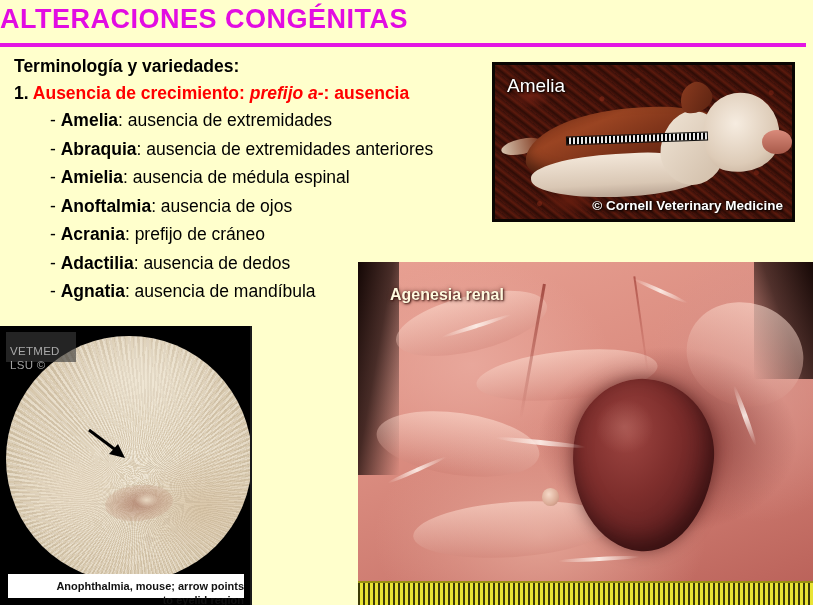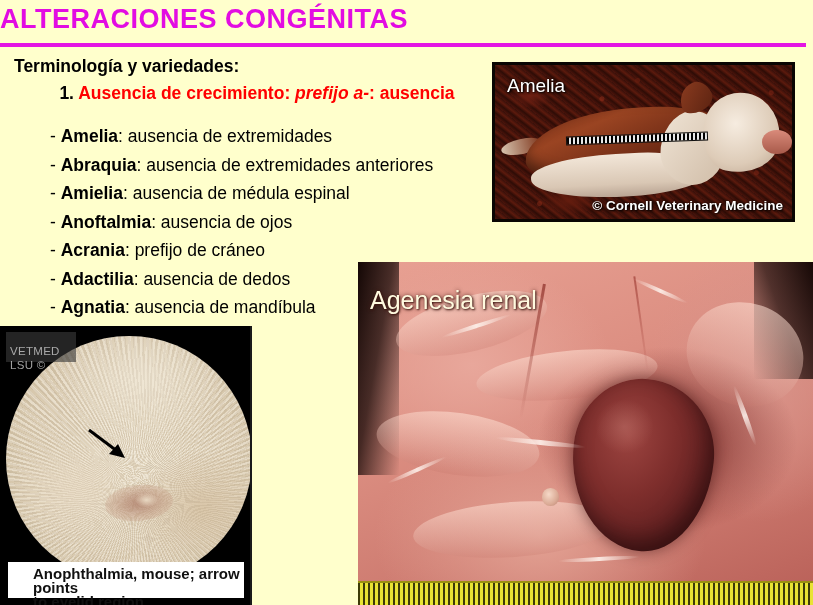--- a/index.html
+++ b/index.html
@@ -50,21 +50,21 @@
     top: 58px;
     width: 486px;
     font-size: 17.5px;
     color: #000;
   }
   .line {
     white-space: nowrap;
     line-height: 1.0;
   }
   .l-head   { font-weight: bold; margin-bottom: 9px; }
-  .l-num    { color: #ff0000; font-weight: bold; margin-bottom: 26px; text-align: center; }
+  .l-num    { color: #ff0000; font-weight: bold; margin-bottom: 10px; }
   .l-num .num { color: #000; }
   .l-num .ital { font-style: italic; }
   .l-item {
     margin-left: 36px;
     margin-bottom: 11px;
   }
   .l-item b { font-weight: bold; }
   .l-item .rest { font-weight: normal; }
 
   
@@ -298,24 +298,24 @@
     position: absolute;
     left: 0;
     bottom: 0;
     width: 100%;
     height: 22px;
     background:
       repeating-linear-gradient(90deg, #3c3a08 0 2px, #e9e334 2px 5px);
     border-top: 2px solid #9a9010;
   }
   #renal-label {
-    left: 12px;
+    left: 32px;
     top: 24px;
-    font-size: 25px;
-    font-weight: normal;
+    font-size: 16px;
+    font-weight: bold;
     color: #fffadf;
     text-shadow: 1px 1px 2px rgba(60,20,15,.95), 0 0 4px rgba(60,20,15,.8);
   }
 
   
   #anoph-photo {
     left: 0px;
     top: 326px;
     width: 252px;
     height: 279px;
@@ -391,28 +391,29 @@
     line-height: 14px;
     padding: 12px 4px;
     box-sizing: border-box;
     letter-spacing: .3px;
   }
   #anoph-caption {
     position: absolute;
     left: 8px;
     bottom: 7px;
     width: 236px;
-    height: 36px;
+    height: 24px;
     background: #ffffff;
     color: #111;
-    font-size: 15px;
+    font-size: 11px;
     font-weight: bold;
     line-height: 14px;
     padding: 5px 0 0 25px;
     box-sizing: border-box;
+    text-align: right;
   }
 </style>
 </head>
 <body>
 
 <div id="slide">
 
   <div id="title">ALTERACIONES CONGÉNITAS</div>
   <div id="title-rule"></div>
 

